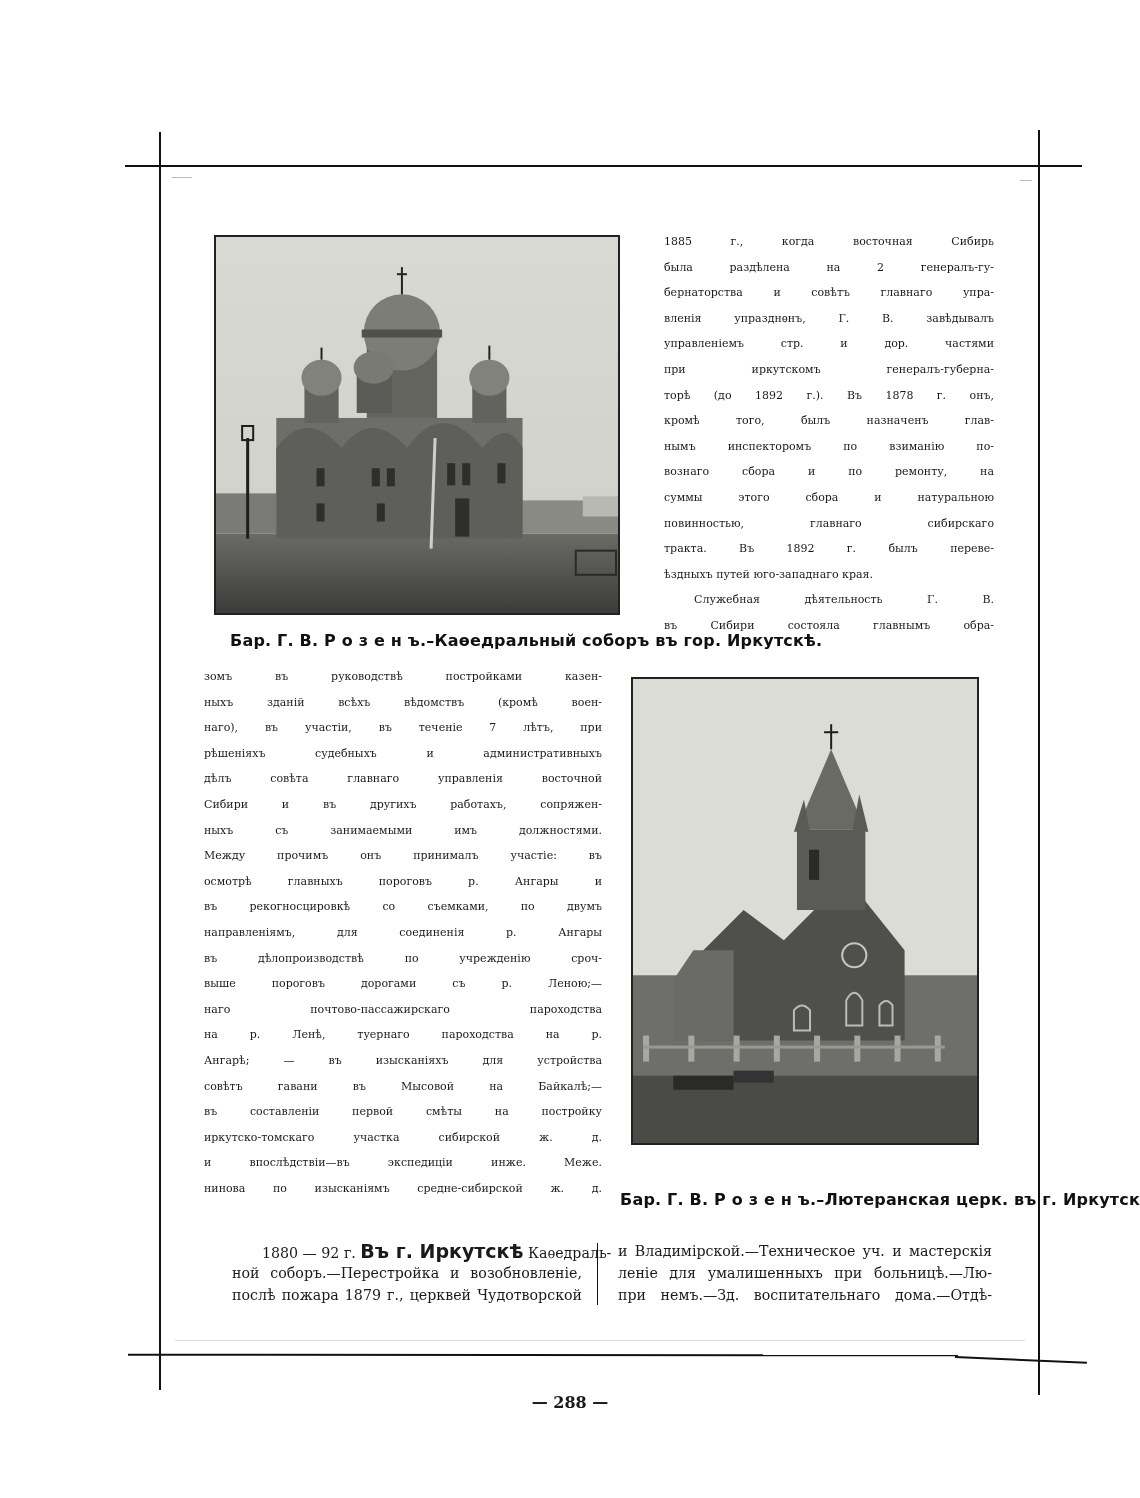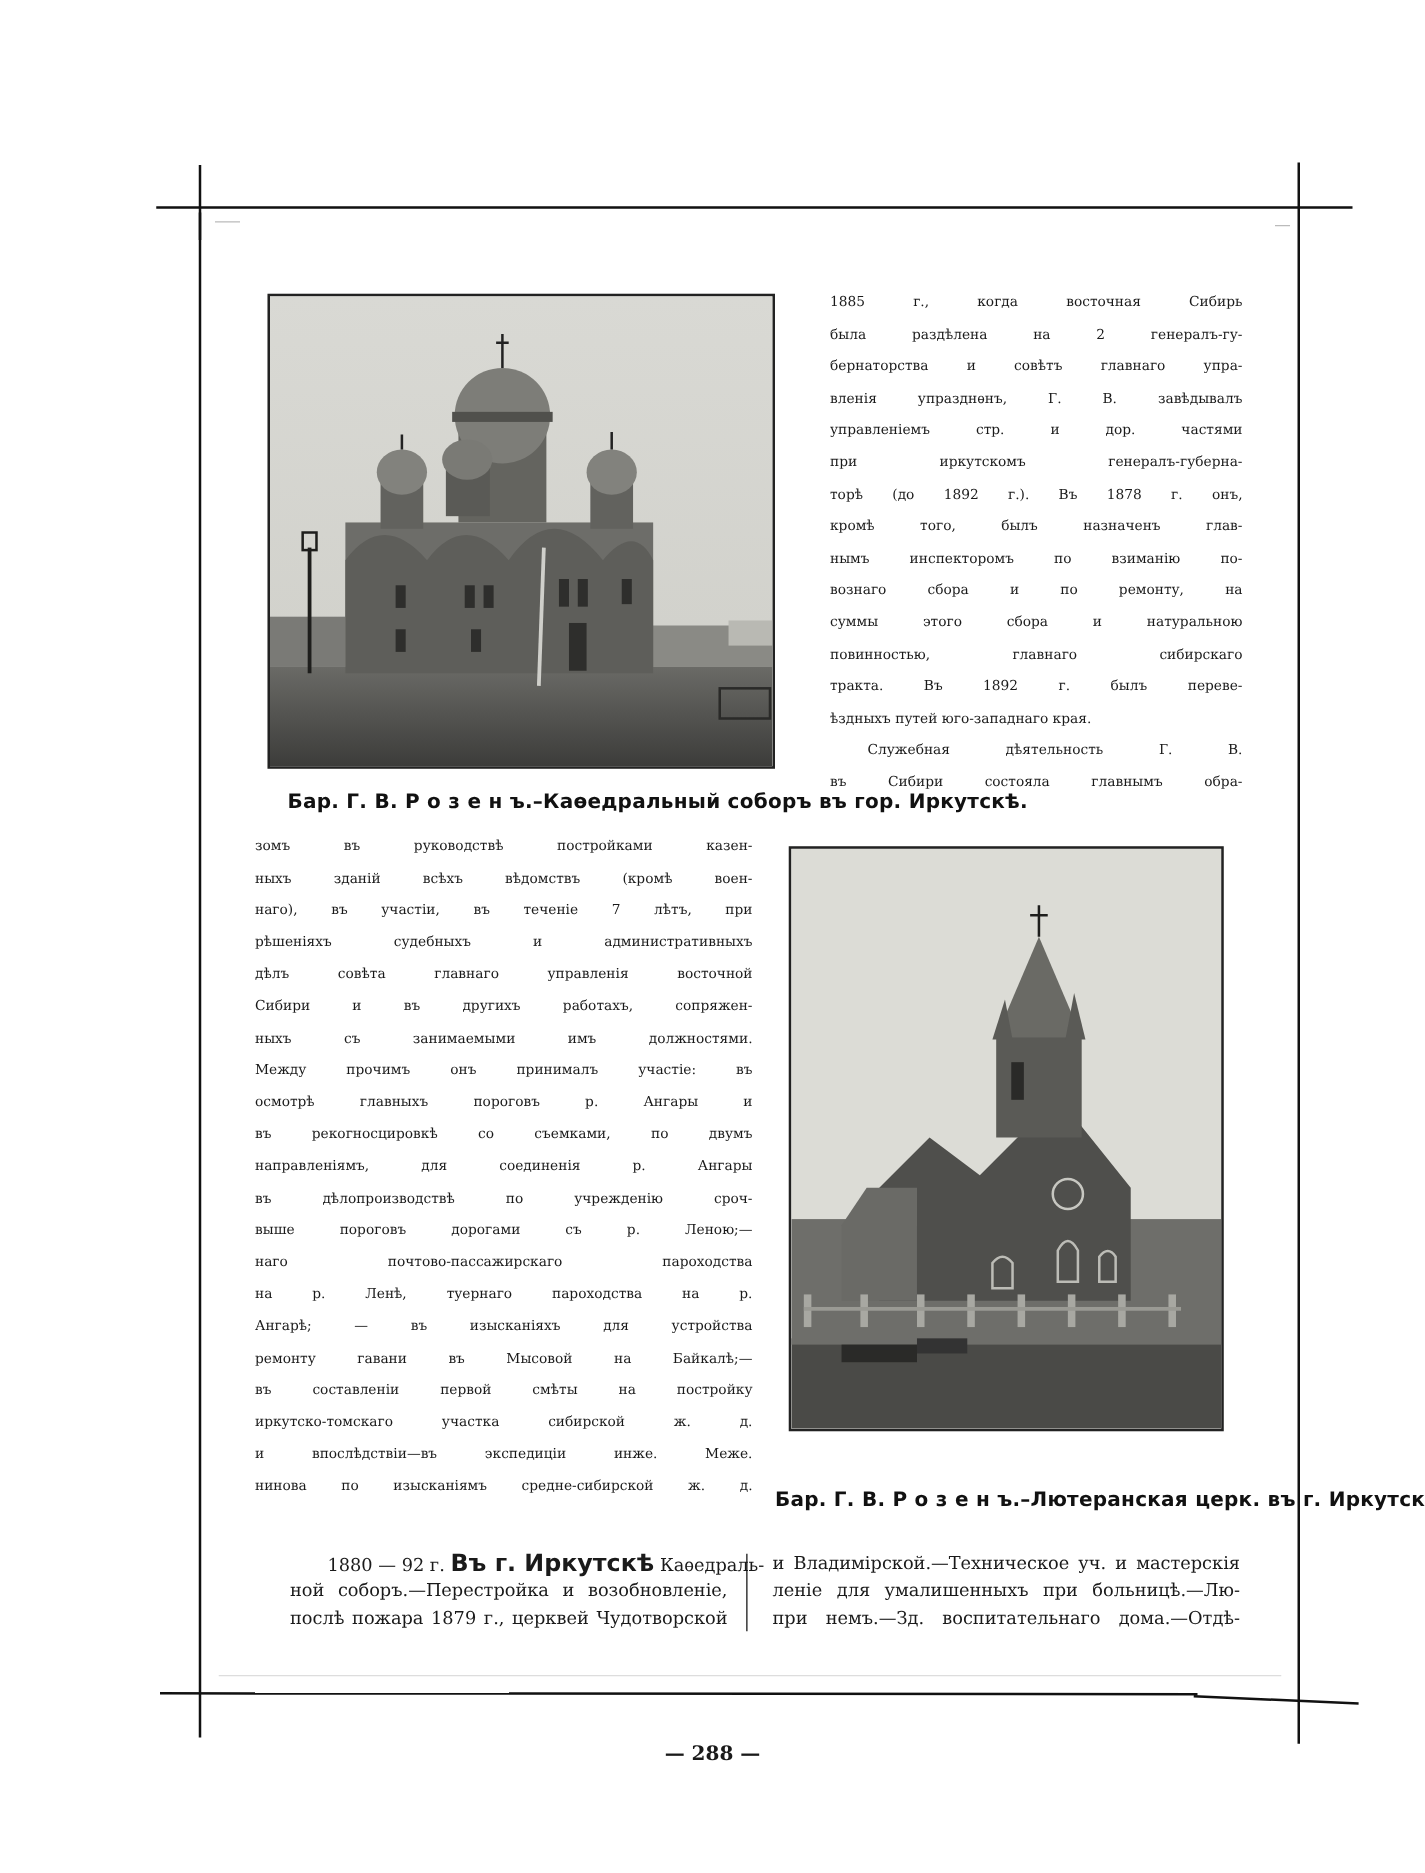--- a/index.html
+++ b/index.html
@@ -136,21 +136,21 @@
   <span class="ln">ныхъ съ занимаемыми имъ должностями.</span>
   <span class="ln">Между прочимъ онъ принималъ участіе: въ</span>
   <span class="ln">осмотрѣ главныхъ пороговъ р. Ангары и</span>
   <span class="ln">въ рекогносцировкѣ со съемками, по двумъ</span>
   <span class="ln">направленіямъ, для соединенія р. Ангары</span>
   <span class="ln">въ дѣлопроизводствѣ по учрежденію сроч-</span>
   <span class="ln">выше пороговъ дорогами съ р. Леною;—</span>
   <span class="ln">наго почтово-пассажирскаго пароходства</span>
   <span class="ln">на р. Ленѣ, туернаго пароходства на р.</span>
   <span class="ln">Ангарѣ; — въ изысканіяхъ для устройства</span>
-  <span class="ln">ремонту гавани въ Мысовой на Байкалѣ;—</span>
+  <span class="ln">совѣтъ гавани въ Мысовой на Байкалѣ;—</span>
   <span class="ln">въ составленіи первой смѣты на постройку</span>
   <span class="ln">иркутско-томскаго участка сибирской ж. д.</span>
   <span class="ln">и впослѣдствіи—въ экспедиціи инже. Меже.</span>
   <span class="ln">нинова по изысканіямъ средне-сибирской ж. д.</span>
 </div>
 
 <div class="photo" style="left:631px; top:677px; width:344px; height:464px;">
   <svg viewBox="0 0 342 462" preserveAspectRatio="none">
     <rect width="342" height="462" fill="#dcdcd6"></rect>
     <rect y="390" width="342" height="72" fill="#4a4a47"></rect>

